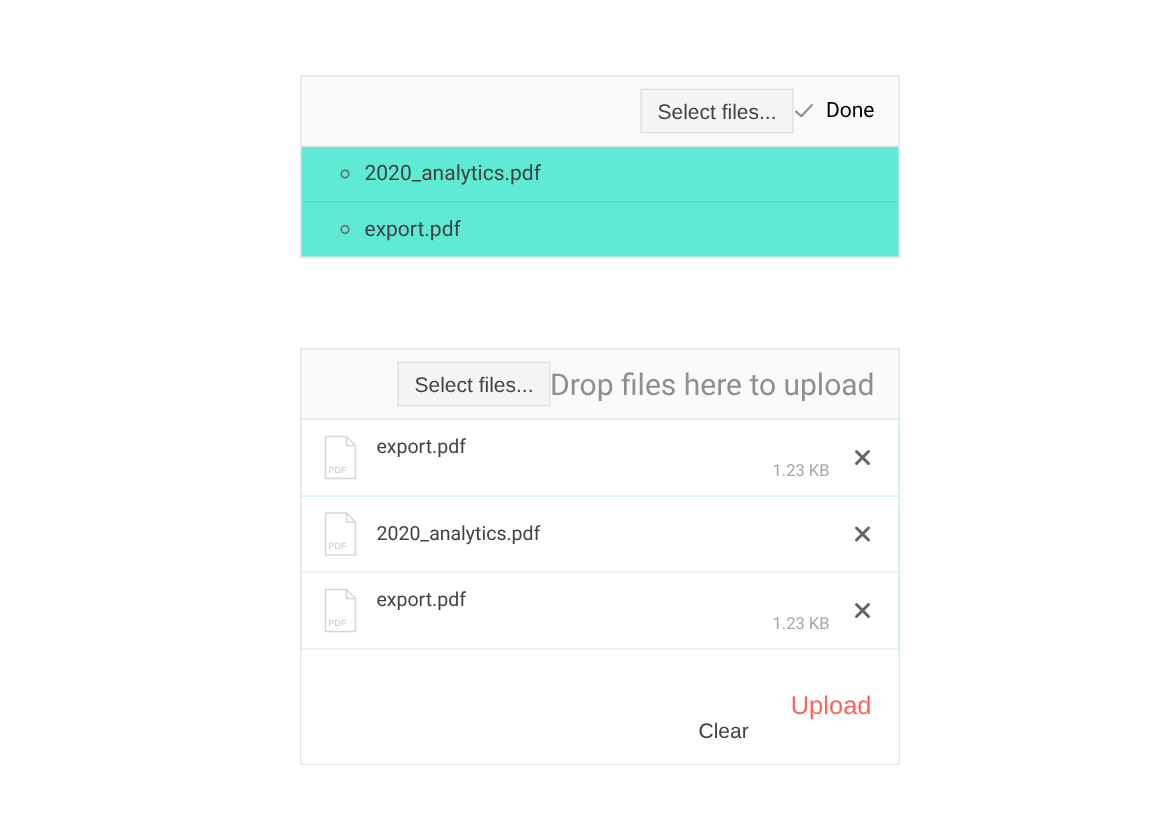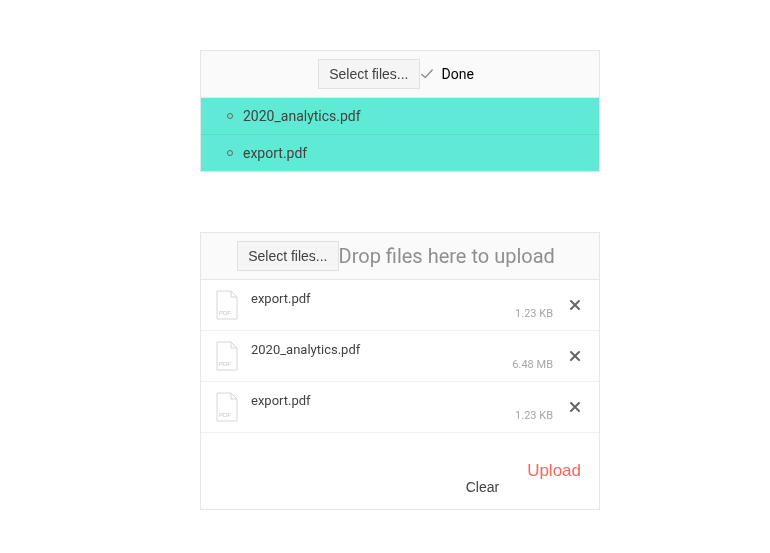--- a/index.html
+++ b/index.html
@@ -14,21 +14,21 @@
     }
     .widget {
       width: 400px;
       border: 1px solid rgba(0,0,0,0.08);
       background: #fafafa;
       margin-bottom: 60px;
     }
     .header {
       display: flex;
       align-items: center;
-      justify-content: center;
+      justify-content: flex-end;
       padding: 8px 8px;
       border-bottom: 1px solid rgba(0,0,0,0.08);
     }
     .select-btn {
       background: #f5f5f5;
       border: 1px solid rgba(0,0,0,0.08);
       padding: 6px 10px;
       font-size: 14px;
       color: #424242;
       cursor: pointer;
@@ -183,21 +183,20 @@
     <div class="file-row">
       <span class="file-icon">
         <svg viewBox="0 0 24 30" width="24" height="30">
           <path d="M2 1 H16 L22 7 V29 H2 Z" fill="none" stroke="#d6d6d6" stroke-width="1"></path>
           <path d="M16 1 V7 H22" fill="none" stroke="#d6d6d6" stroke-width="1"></path>
           <text x="4" y="25" font-size="6" fill="#c6c6c6" font-family="Arial">PDF</text>
         </svg>
       </span>
       <div class="file-meta">
         <span class="file-name">2020_analytics.pdf</span>
-        <span class="file-size">6.48 MB</span>
       </div>
       <span class="remove">
         <svg viewBox="0 0 12 12" width="12" height="12" stroke="#656565" stroke-width="2" stroke-linecap="round">
             <path d="M2 2 L10 10 M10 2 L2 10"></path>
           </svg>
       </span>
     </div>
     <div class="file-row">
       <span class="file-icon">
         <svg viewBox="0 0 24 30" width="24" height="30">

